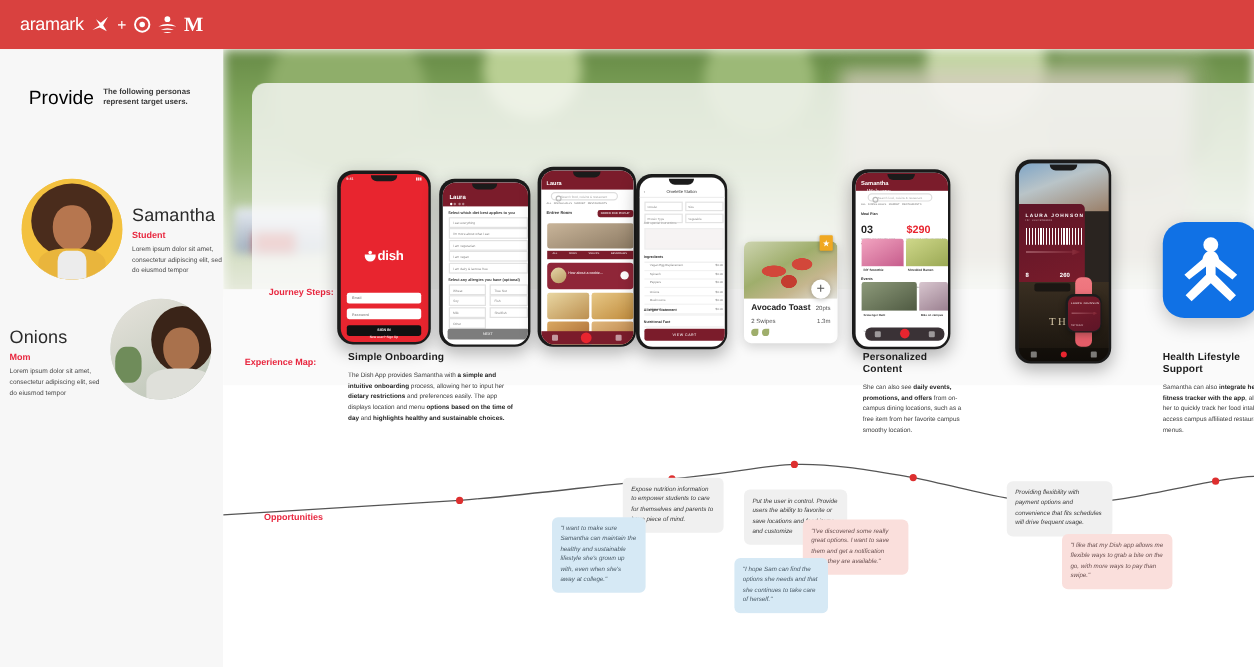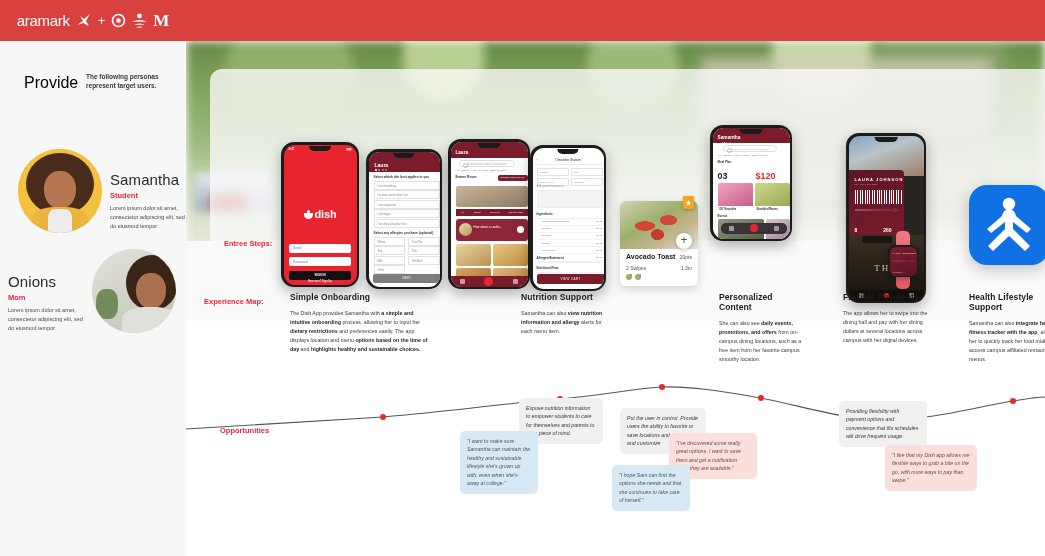--- a/index.html
+++ b/index.html
@@ -232,21 +232,21 @@
     color:#555; font-size:12px; line-height:15px; text-align:center; font-weight:300;
   }
   .food-name { position:absolute; left:6px; top:52px; font-size:7px; color:#222; font-weight:bold; }
   .food-pts { position:absolute; right:6px; top:53px; font-size:5px; color:#555; }
   .food-sw { position:absolute; left:6px; top:64px; font-size:5px; color:#555; }
   .food-dist { position:absolute; right:6px; top:64px; font-size:5px; color:#555; }
   .food-icons { position:absolute; left:6px; top:73px; display:flex; gap:3px; }
   .food-icons i { width:6px; height:6px; border-radius:50% 0 50% 50%; background:#9fae6c; }
 
   
-  #ph5 { left:524px; top:84px; width:82px; height:116px; }
+  #ph5 { left:524px; top:100px; width:82px; height:150px; }
   #ph5 .hdr { position:absolute; left:0; top:0; width:100%; height:15px; background:#7b1c2b; }
   #ph5 .hdr span { position:absolute; left:5px; top:7px; font-size:4.8px; color:#fff; }
   #ph5 .srch { position:absolute; left:10px; top:17px; width:54px; height:7px; background:#fff;
     border:.5px solid #ddd; border-radius:4px; font-size:2.5px; color:#aaa; padding:2px 0 0 8px; }
   #ph5 .srch:before { content:""; position:absolute; left:3px; top:2px; width:3px; height:3px;
     border:.6px solid #bbb; border-radius:50%; }
   #ph5 .chips { position:absolute; left:5px; top:26px; display:flex; gap:2px; }
   #ph5 .chips i { font-size:2.2px; color:#777; font-style:normal; }
   #ph5 .sect { position:absolute; left:5px; font-size:3px; color:#333; font-weight:bold; }
   #ph5 .stats { position:absolute; left:5px; top:37px; width:72px; display:flex; gap:4px; }
@@ -415,21 +415,21 @@
 <div class="main">
 
   <div class="photo-band">
     <div class="sky"></div>
       <div class="bldg"></div>
       <div class="car"></div>
       <div class="carred"></div>
   </div>
   <div class="stage"></div>
   <div class="white-floor"></div>
-  <div class="journey-label">Entree Steps:</div>
+  <div class="journey-label">Journey Steps:</div>
 
   <div class="phone" id="ph1">
     <div class="screen">
       <div class="notch"></div>
       <div class="statusbar">
           <span>9:41</span>
           <span>▮▮▮</span>
         </div>
       <div class="brand"><span class="bowl"></span><span>dish</span></div>
       <div class="fld f1">Email</div>
@@ -589,21 +589,21 @@
           <i>RESTAURANTS</i>
       </div>
       <div class="sect" style="top:32px;">Meal Plan</div>
       <div class="stats">
         <div class="stat">
           <b>03</b>
           <em>SWIPES remaining this week</em>
           <div class="bar"></div>
         </div>
         <div class="stat">
-          <b class="red">$120</b>
+          <b class="red">$290</b>
           <em>DINING DOLLARS remaining this semester</em>
           <div class="bar"></div>
         </div>
       </div>
       <div class="grid">
         <div class="card">
           <div class="im a"></div>
           <div class="mt"><b>DIY Smoothie</b><em>Corner Store</em></div>
         </div>
         <div class="card">
@@ -674,31 +674,23 @@
       <path d="M28 13 C24 13 22 16 21 20 L6 33 L10 37 L24 26 L24 33 L7 50 L12 55 L28 40 L44 55 L49 50 L32 33 L32 26 L46 37 L50 33 L35 20 C34 16 32 13 28 13 Z" fill="#fff"></path>
     </svg>
   </div>
 
   <div class="xm-label">Experience Map:</div>
 
   <div class="xm-col" style="left:104px;width:142px;">
     <h4>Simple Onboarding</h4>
     <p><span>The Dish App provides Samantha with </span><b>a simple and intuitive onboarding</b><span> process, allowing her to input her </span><b>dietary restrictions</b><span> and preferences easily. The app displays location and menu </span><b>options based on the time of day</b><span> and </span><b>highlights healthy and sustainable choices.</b></p>
   </div>
-  <div class="xm-col" style="left:335px;width:82px;">
-    <h4>Nutrition Support</h4>
-    <p><span>Samantha can also </span><b>view nutrition information and allergy</b><span> alerts for each menu item.</span></p>
-  </div>
   <div class="xm-col" style="left:533px;width:88px;">
     <h4>Personalized Content</h4>
     <p><span>She can also see </span><b>daily events, promotions, and offers</b><span> from on-campus dining locations, such as a free item from her favorite campus smoothy location.</span></p>
-  </div>
-  <div class="xm-col" style="left:657px;width:90px;">
-    <h4>Flexible Payments</h4>
-    <p><span>The app allows her to swipe into the dining hall and pay with her dining dollars at several locations across campus with her digital devices.</span></p>
   </div>
   <div class="xm-col" style="left:783px;width:92px;">
     <h4>Health Lifestyle Support</h4>
     <p><span>Samantha can also </span><b>integrate her fitness tracker with the app</b><span>, allowing her to quickly track her food intake and access campus affiliated restaurant menus.</span></p>
   </div>
 
   <div class="curve">
     <svg width="859" height="60" viewBox="0 0 859 60">
       <path id="jpath" d="M0 58 C70 54 140 50 197 46 C270 40 320 32 374 28 C420 24 450 17 476 16 C510 15 545 22 575 27 C620 36 660 49 699 49 C745 49 790 36 827 30 C845 27 855 26 859 26" fill="none" stroke="#555" stroke-width="1.1"></path>
     </svg>

